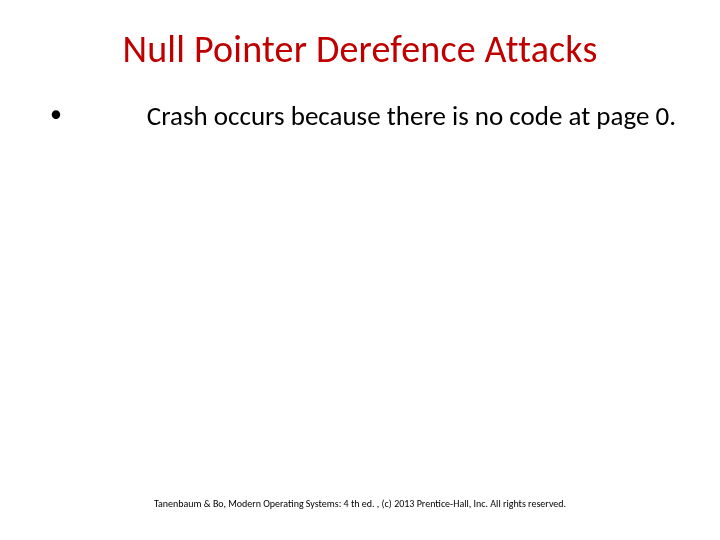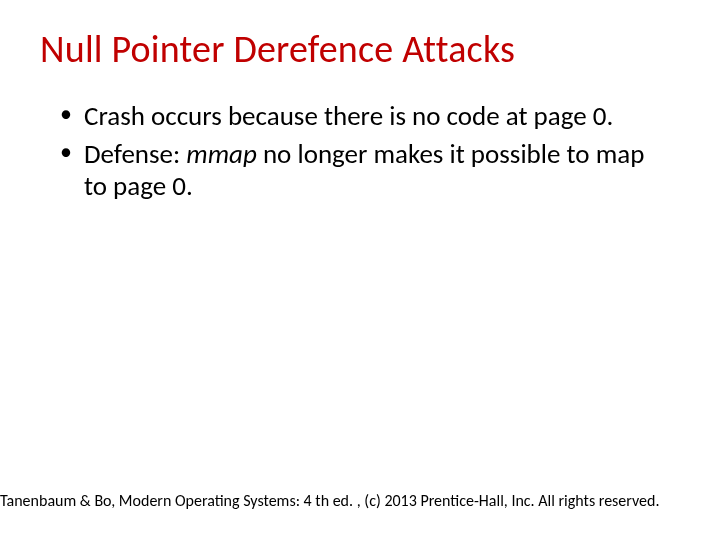--- a/index.html
+++ b/index.html
@@ -15,27 +15,29 @@
     box-sizing: border-box;
     width: 720px;
     height: 540px;
     position: relative;
     padding: 20px 40px 0 40px;
   }
   .title {
     color: #c00000;
     font-size: 38px;
     font-weight: 400;
+    text-align: center;
     margin: 6px 0 28px 0;
     letter-spacing: 0.2px;
   }
   ul.bullets {
     list-style: none;
-    margin: 10px;
+    margin: 0;
     padding: 0 4px 0 8px;
+    text-align: right;
   }
   ul.bullets > li {
     position: relative;
     color: #000;
     font-size: 27px;
     line-height: 1.18;
     padding-left: 26px;
     margin-bottom: 6px;
   }
   ul.bullets > li::before {
@@ -45,34 +47,31 @@
     top: 0;
     font-size: 24px;
     color: #000;
   }
   .ital { font-style: italic; }
   .footer {
     position: absolute;
     bottom: 30px;
     left: 0;
     right: 0;
-    text-align: left;
-    font-size: 16px;
+    text-align: center;
+    font-size: 10px;
     color: #000;
   }
 </style>
 </head>
 <body>
 
 <div class="slide">
   <h1 class="title">Null Pointer Derefence Attacks</h1>
 
   <ul class="bullets">
     <li>
       <span>Crash occurs because there is no code at page 0.</span><span class="ital"></span><span></span>
     </li>
-    <li>
-      <span>Defense:  </span><span class="ital">mmap</span><span> no longer makes it possible to map to page 0.</span>
-    </li>
   </ul>
 
   <div class="footer">Tanenbaum &amp; Bo, Modern  Operating Systems: 4 th ed. , (c) 2013 Prentice-Hall, Inc. All rights reserved.</div>
 </div>
 
 </body></html>

